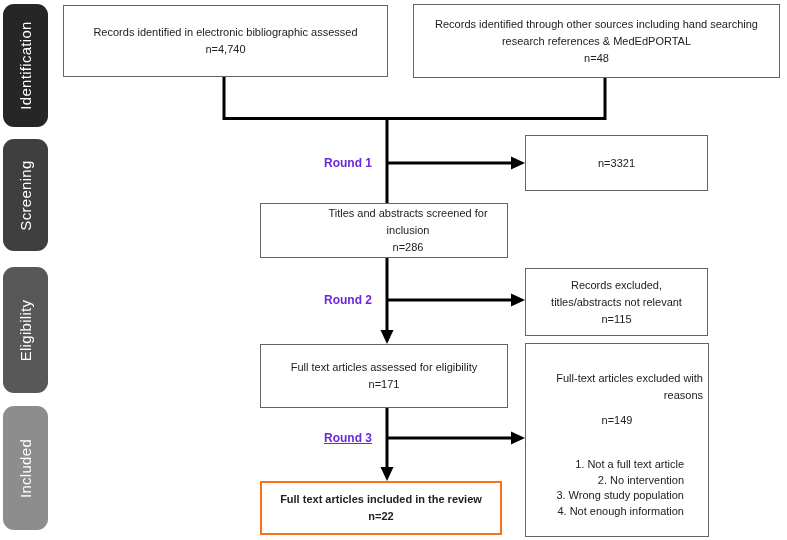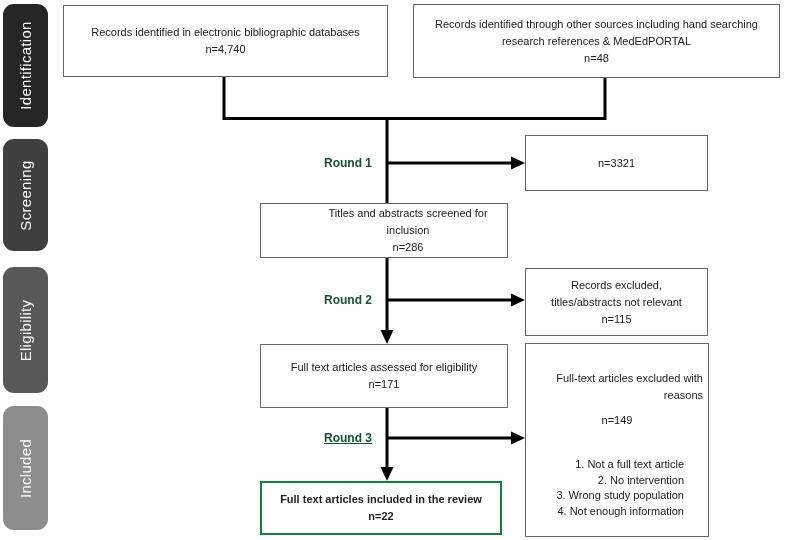--- a/index.html
+++ b/index.html
@@ -58,40 +58,40 @@
   }
   .box span { display: block; }
   .box.b-electronic   { left: 63px;  top: 5px;   width: 325px; height: 72px; }
   .box.b-other        { left: 413px; top: 4px;   width: 367px; height: 74px; }
   .box.b-duplicates   { left: 525px; top: 135px; width: 183px; height: 56px; }
   .box.b-titles       { left: 260px; top: 203px; width: 248px; height: 55px; padding-left: 48px; }
   .box.b-notrelevant  { left: 525px; top: 268px; width: 183px; height: 68px; }
   .box.b-assessed     { left: 260px; top: 344px; width: 248px; height: 64px; }
   .box.b-included {
     left: 260px; top: 481px; width: 242px; height: 54px;
-    border: 2px solid #15803d;
+    border: 2px solid #f97316;
     font-weight: bold;
   }
   .box.b-excluded-reasons {
     left: 525px; top: 343px; width: 184px; height: 194px;
     display: block;
     text-align: center;
   }
   .excl-title { margin: 26px auto 0; width: 172px; text-align: right; }
   .excl-count { margin-top: 8px; }
   .excl-list  { margin: 28px auto 0; width: 134px; text-align: right; line-height: 15.5px; }
   
   .round-label {
     position: absolute;
     left: 290px;
     width: 82px;
     text-align: right;
     font-size: 12px;
     font-weight: bold;
-    color: #14532d;
+    color: #6d28d9;
     line-height: 16px;
   }
   .round-label.r1 { top: 155px; }
   .round-label.r2 { top: 292px; }
   .round-label.r3 { top: 430px; text-decoration: underline; }
 </style>
 </head>
 <body>
 
 <div class="canvas">
@@ -125,21 +125,21 @@
     <span class="stage-label">Screening</span>
   </div>
   <div class="stage s3">
     <span class="stage-label">Eligibility</span>
   </div>
   <div class="stage s4">
     <span class="stage-label">Included</span>
   </div>
 
   <div class="box b-electronic">
-    <span>Records identified in electronic bibliographic databases</span>
+    <span>Records identified in electronic bibliographic assessed</span>
     <span>n=4,740</span>
   </div>
   <div class="box b-other">
     <span>Records identified through other sources including hand searching</span>
     <span>research references &amp; MedEdPORTAL</span>
     <span>n=48</span>
   </div>
 
   <div class="round-label r1">Round 1</div>
   <div class="box b-duplicates">

